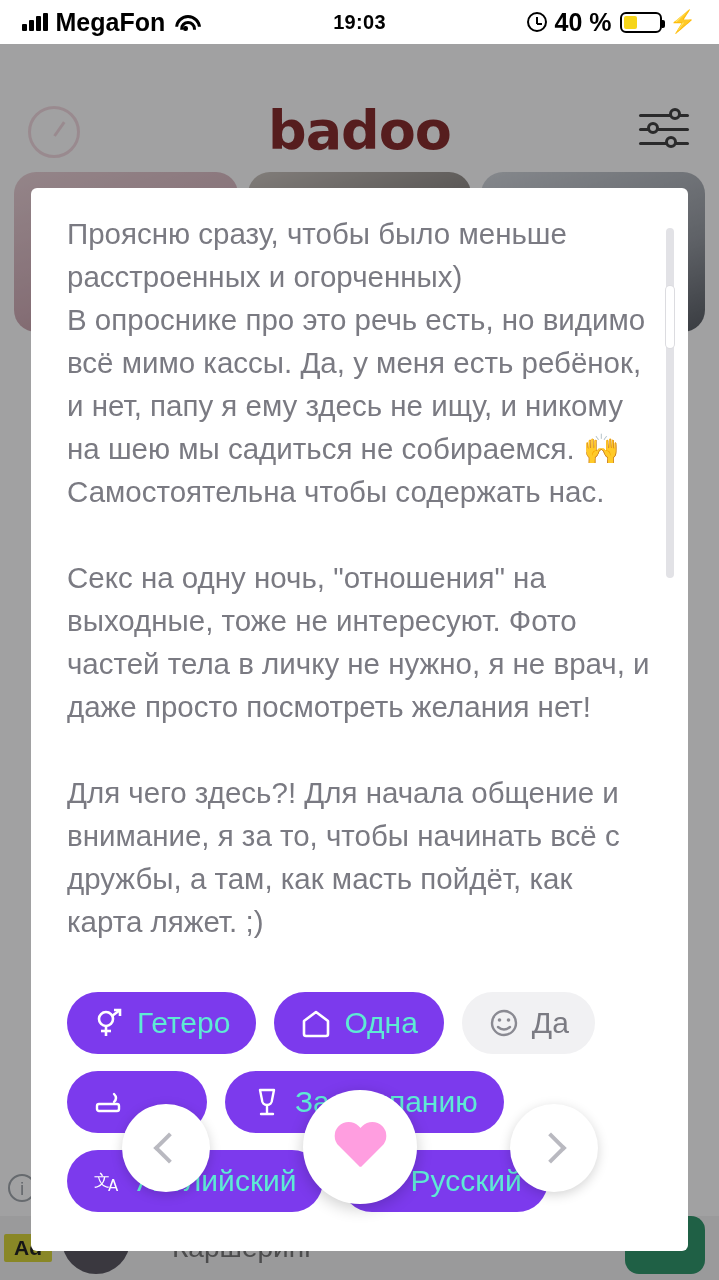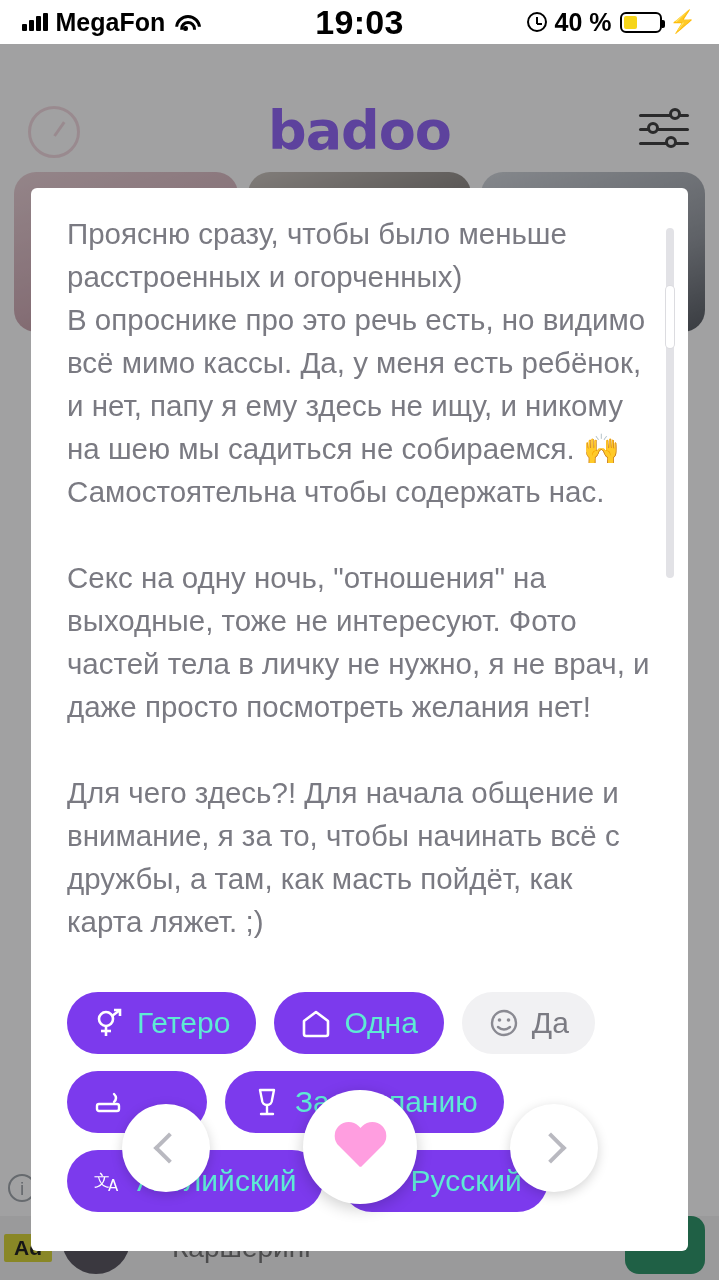--- a/index.html
+++ b/index.html
@@ -13,21 +13,21 @@
   }
 
   
   .statusbar {
     position: absolute; top: 0; left: 0; right: 0; height: 44px;
     display: flex; align-items: center; padding: 0 22px;
     font-size: 25px; font-weight: bold; color: #000;
     background: #fff; z-index: 60;
   }
   .sb-left { display: flex; align-items: center; gap: 8px; flex: 1; }
-  .sb-center { flex: 0 0 auto; font-size: 34px; letter-spacing: 0.3px; }
+  .sb-center { flex: 0 0 auto; font-size: 20px; letter-spacing: 0.3px; }
   .sb-right { display: flex; align-items: center; justify-content: flex-end; gap: 8px; flex: 1; }
   .signal { display: inline-flex; align-items: flex-end; gap: 2.5px; height: 18px; }
   .signal i { display: block; width: 4.5px; background: #000; border-radius: 1px; }
   .signal i:nth-child(1) { height: 7px; }
   .signal i:nth-child(2) { height: 11px; }
   .signal i:nth-child(3) { height: 15px; }
   .signal i:nth-child(4) { height: 18px; }
   .carrier { font-size: 25px; font-weight: bold; }
   .wifi { width: 24px; height: 18px; position: relative; display: inline-block; }
   .wifi::before {
@@ -58,21 +58,21 @@
   }
   .batt span { display: block; height: 100%; width: 40%; background: #f6d51a; border-radius: 2px; }
   .bolt { font-size: 22px; font-weight: bold; }
 
   
   .app-bg { position: absolute; top: 44px; left: 0; right: 0; bottom: 0; background: #ffffff; }
   .app-header {
     position: absolute; top: 44px; left: 0; right: 0; height: 84px;
     display: flex; align-items: center; justify-content: center; background: #fff;
   }
-  .logo { font-size: 54px; font-weight: bold; color: #8b5cf6; letter-spacing: -1px; font-family: "DejaVu Sans", sans-serif; }
+  .logo { font-size: 54px; font-weight: bold; color: #7f1d1d; letter-spacing: -1px; font-family: "DejaVu Sans", sans-serif; }
   .hdr-left-icon {
     position: absolute; left: 28px; top: 62px; width: 52px; height: 52px;
     border-radius: 50%; border: 3px solid #e8b9c4; opacity: .55;
   }
   .hdr-left-icon::after {
     content: ""; position: absolute; left: 22px; top: 10px; width: 3px; height: 17px;
     background: #e8b9c4; transform: rotate(35deg); transform-origin: bottom center;
   }
   .hdr-right-icon { position: absolute; right: 26px; top: 56px; width: 58px; height: 58px; }
   .hdr-right-icon i { position: absolute; left: 4px; width: 50px; height: 3px; background: #333; border-radius: 2px; }

